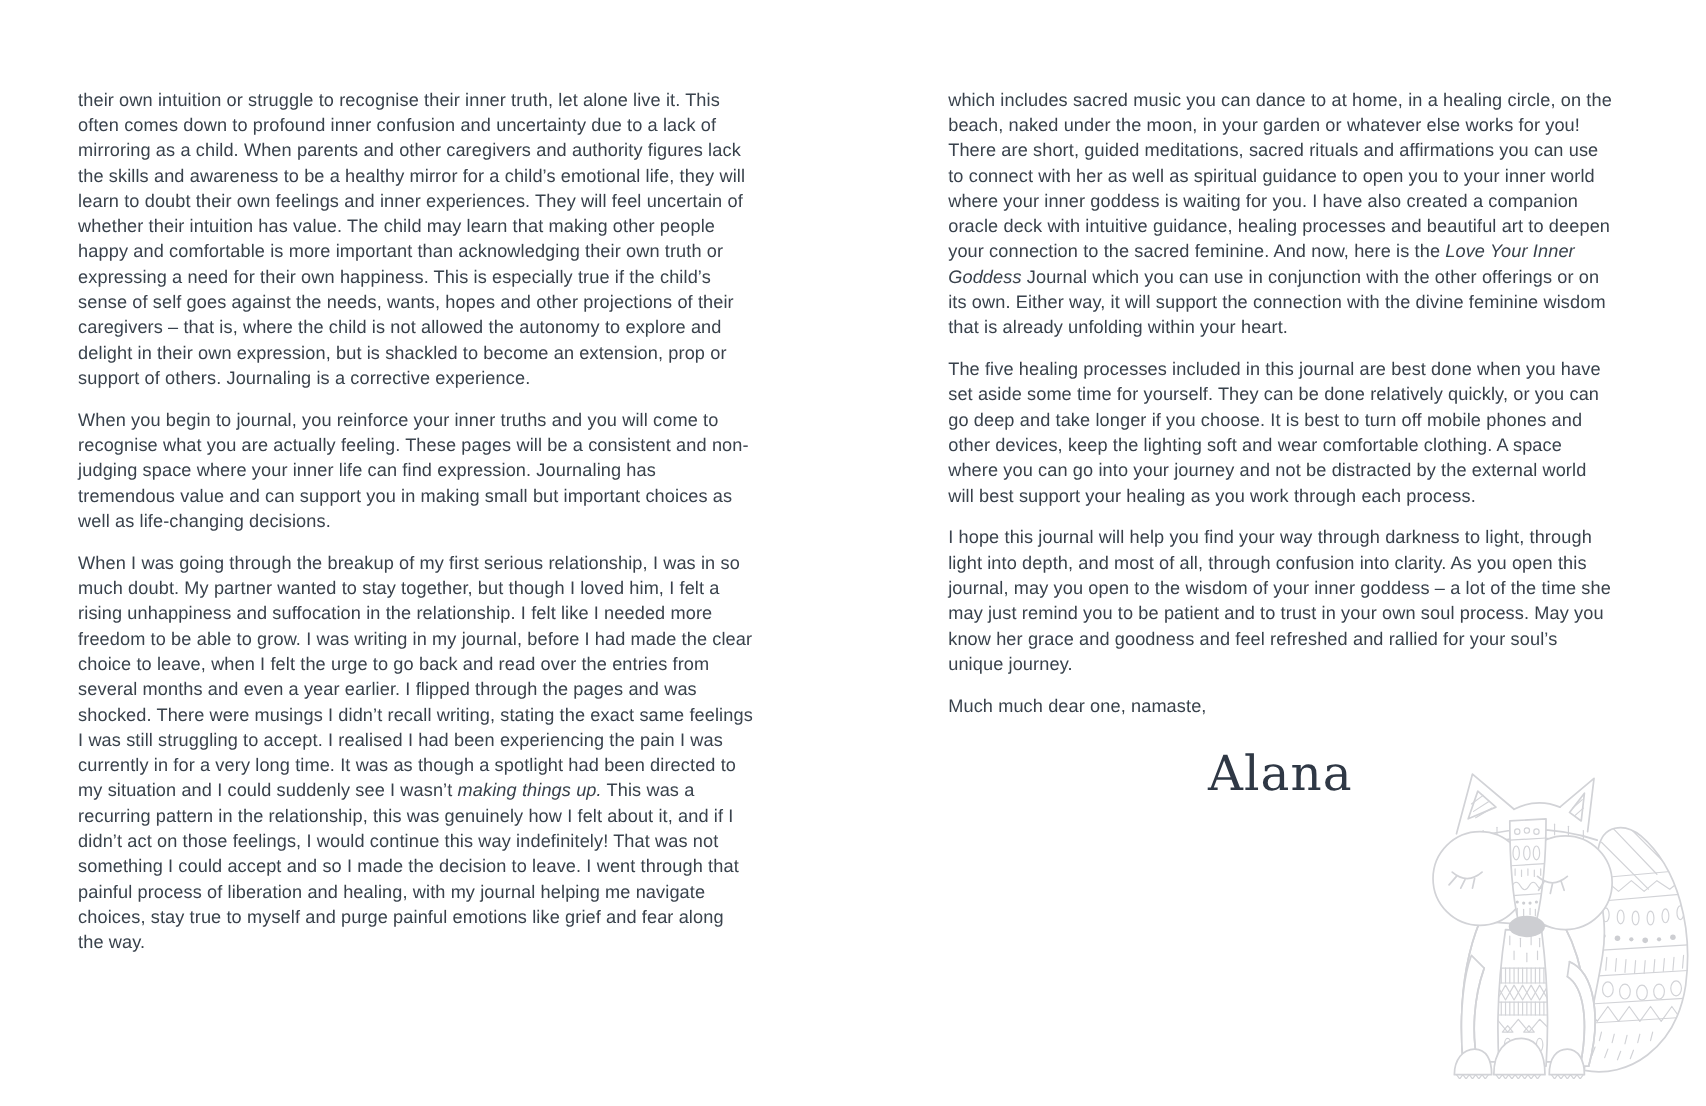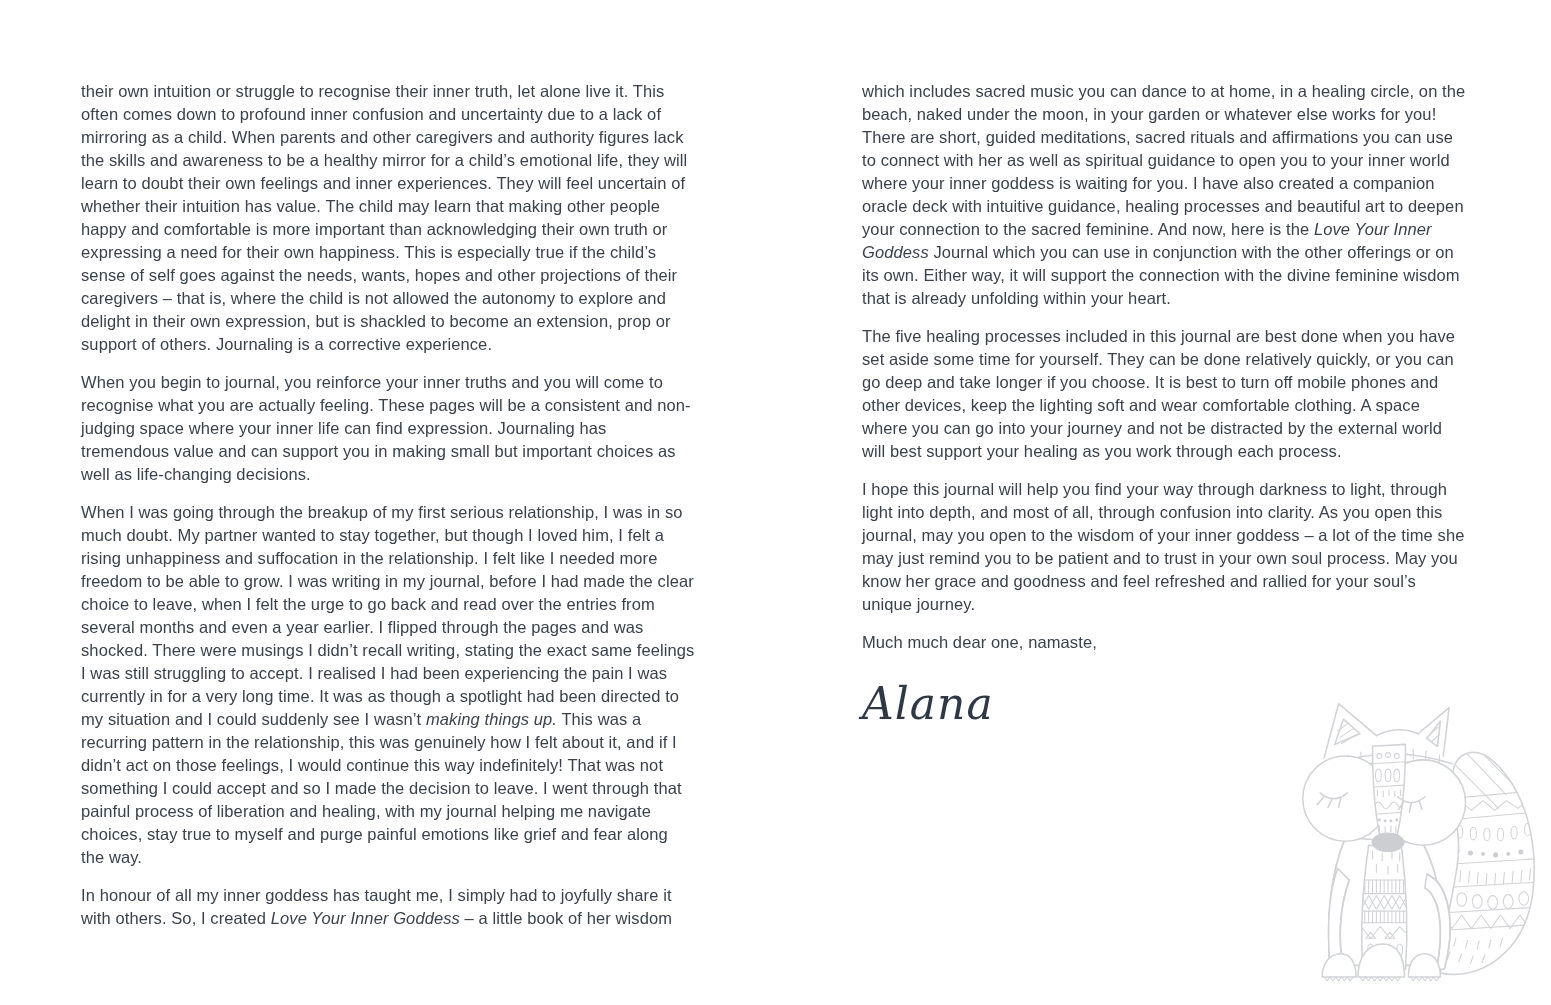--- a/index.html
+++ b/index.html
@@ -12,38 +12,38 @@
     position: relative;
     overflow: hidden;
     background: var(--background, #ffffff);
     font-family: "Liberation Sans", sans-serif;
     color: var(--text-color, #39424c);
   }
   .page-col {
     position: absolute;
     top: 80px;
   }
-  .page-col.left  { left: 81px;  width: 614px; }
+  .page-col.left  { left: 71px;  width: 614px; }
   .page-col.right { left: 862px; width: 604px; }
   .page-col p {
     margin: 0 0 15px 0;
     font-size: 16.5px;
     line-height: 23px;
     font-weight: 400;
     letter-spacing: 0.1px;
   }
   .page-col p em { font-style: italic; }
   .signature {
     font-family: "DejaVu Serif", serif;
-    font-style: italic;
     font-size: 44px;
     line-height: 1.1;
     color: var(--signature-color, #2f3845);
     margin-top: 26px;
     letter-spacing: 1px;
+    text-align: center;
   }
   .fox {
     position: absolute;
     right: 4px;
     bottom: 24px;
     width: 252px;
     height: 291px;
   }
   .fox path, .fox circle, .fox ellipse, .fox line {
     stroke: var(--illustration-color, #d2d3d7);
@@ -58,21 +58,20 @@
 </style>
 </head>
 <body>
 
 <main>
 
   <section class="page-col left">
       <p><span>their own intuition or struggle to recognise their inner truth, let alone live it. This often comes down to profound inner confusion and uncertainty due to a lack of mirroring as a child. When parents and other caregivers and authority figures lack the skills and awareness to be a healthy mirror for a child’s emotional life, they will learn to doubt their own feelings and inner experiences. They will feel uncertain of whether their intuition has value. The child may learn that making other people happy and comfortable is more important than acknowledging their own truth or expressing a need for their own happiness. This is especially true if the child’s sense of self goes against the needs, wants, hopes and other projections of their caregivers – that is, where the child is not allowed the autonomy to explore and delight in their own expression, but is shackled to become an extension, prop or support of others. Journaling is a corrective experience.</span></p>
       <p><span>When you begin to journal, you reinforce your inner truths and you will come to recognise what you are actually feeling. These pages will be a consistent and non-judging space where your inner life can find expression. Journaling has tremendous value and can support you in making small but important choices as well as life-changing decisions.</span></p>
       <p><span>When I was going through the breakup of my first serious relationship, I was in so much doubt. My partner wanted to stay together, but though I loved him, I felt a rising unhappiness and suffocation in the relationship. I felt like I needed more freedom to be able to grow. I was writing in my journal, before I had made the clear choice to leave, when I felt the urge to go back and read over the entries from several months and even a year earlier. I flipped through the pages and was shocked. There were musings I didn’t recall writing, stating the exact same feelings I was still struggling to accept. I realised I had been experiencing the pain I was currently in for a very long time. It was as though a spotlight had been directed to my situation and I could suddenly see I wasn’t </span><em>making things up.</em><span> This was a recurring pattern in the relationship, this was genuinely how I felt about it, and if I didn’t act on those feelings, I would continue this way indefinitely! That was not something I could accept and so I made the decision to leave. I went through that painful process of liberation and healing, with my journal helping me navigate choices, stay true to myself and purge painful emotions like grief and fear along the way.</span></p>
-      <p><span>In honour of all my inner goddess has taught me, I simply had to joyfully share it with others. So, I created </span><em>Love Your Inner Goddess</em><span> – a little book of her wisdom</span></p>
     </section>
 
   <section class="page-col right">
     <div>
         <p><span>which includes sacred music you can dance to at home, in a healing circle, on the beach, naked under the moon, in your garden or whatever else works for you! There are short, guided meditations, sacred rituals and affirmations you can use to connect with her as well as spiritual guidance to open you to your inner world where your inner goddess is waiting for you. I have also created a companion oracle deck with intuitive guidance, healing processes and beautiful art to deepen your connection to the sacred feminine. And now, here is the </span><em>Love Your Inner Goddess</em><span> Journal which you can use in conjunction with the other offerings or on its own. Either way, it will support the connection with the divine feminine wisdom that is already unfolding within your heart.</span></p>
         <p><span>The five healing processes included in this journal are best done when you have set aside some time for yourself. They can be done relatively quickly, or you can go deep and take longer if you choose. It is best to turn off mobile phones and other devices, keep the lighting soft and wear comfortable clothing. A space where you can go into your journey and not be distracted by the external world will best support your healing as you work through each process.</span></p>
         <p><span>I hope this journal will help you find your way through darkness to light, through light into depth, and most of all, through confusion into clarity. As you open this journal, may you open to the wisdom of your inner goddess – a lot of the time she may just remind you to be patient and to trust in your own soul process. May you know her grace and goodness and feel refreshed and rallied for your soul’s unique journey.</span></p>
         <p><span>Much much dear one, namaste,</span></p>
       </div>
     <div class="signature">Alana</div>

